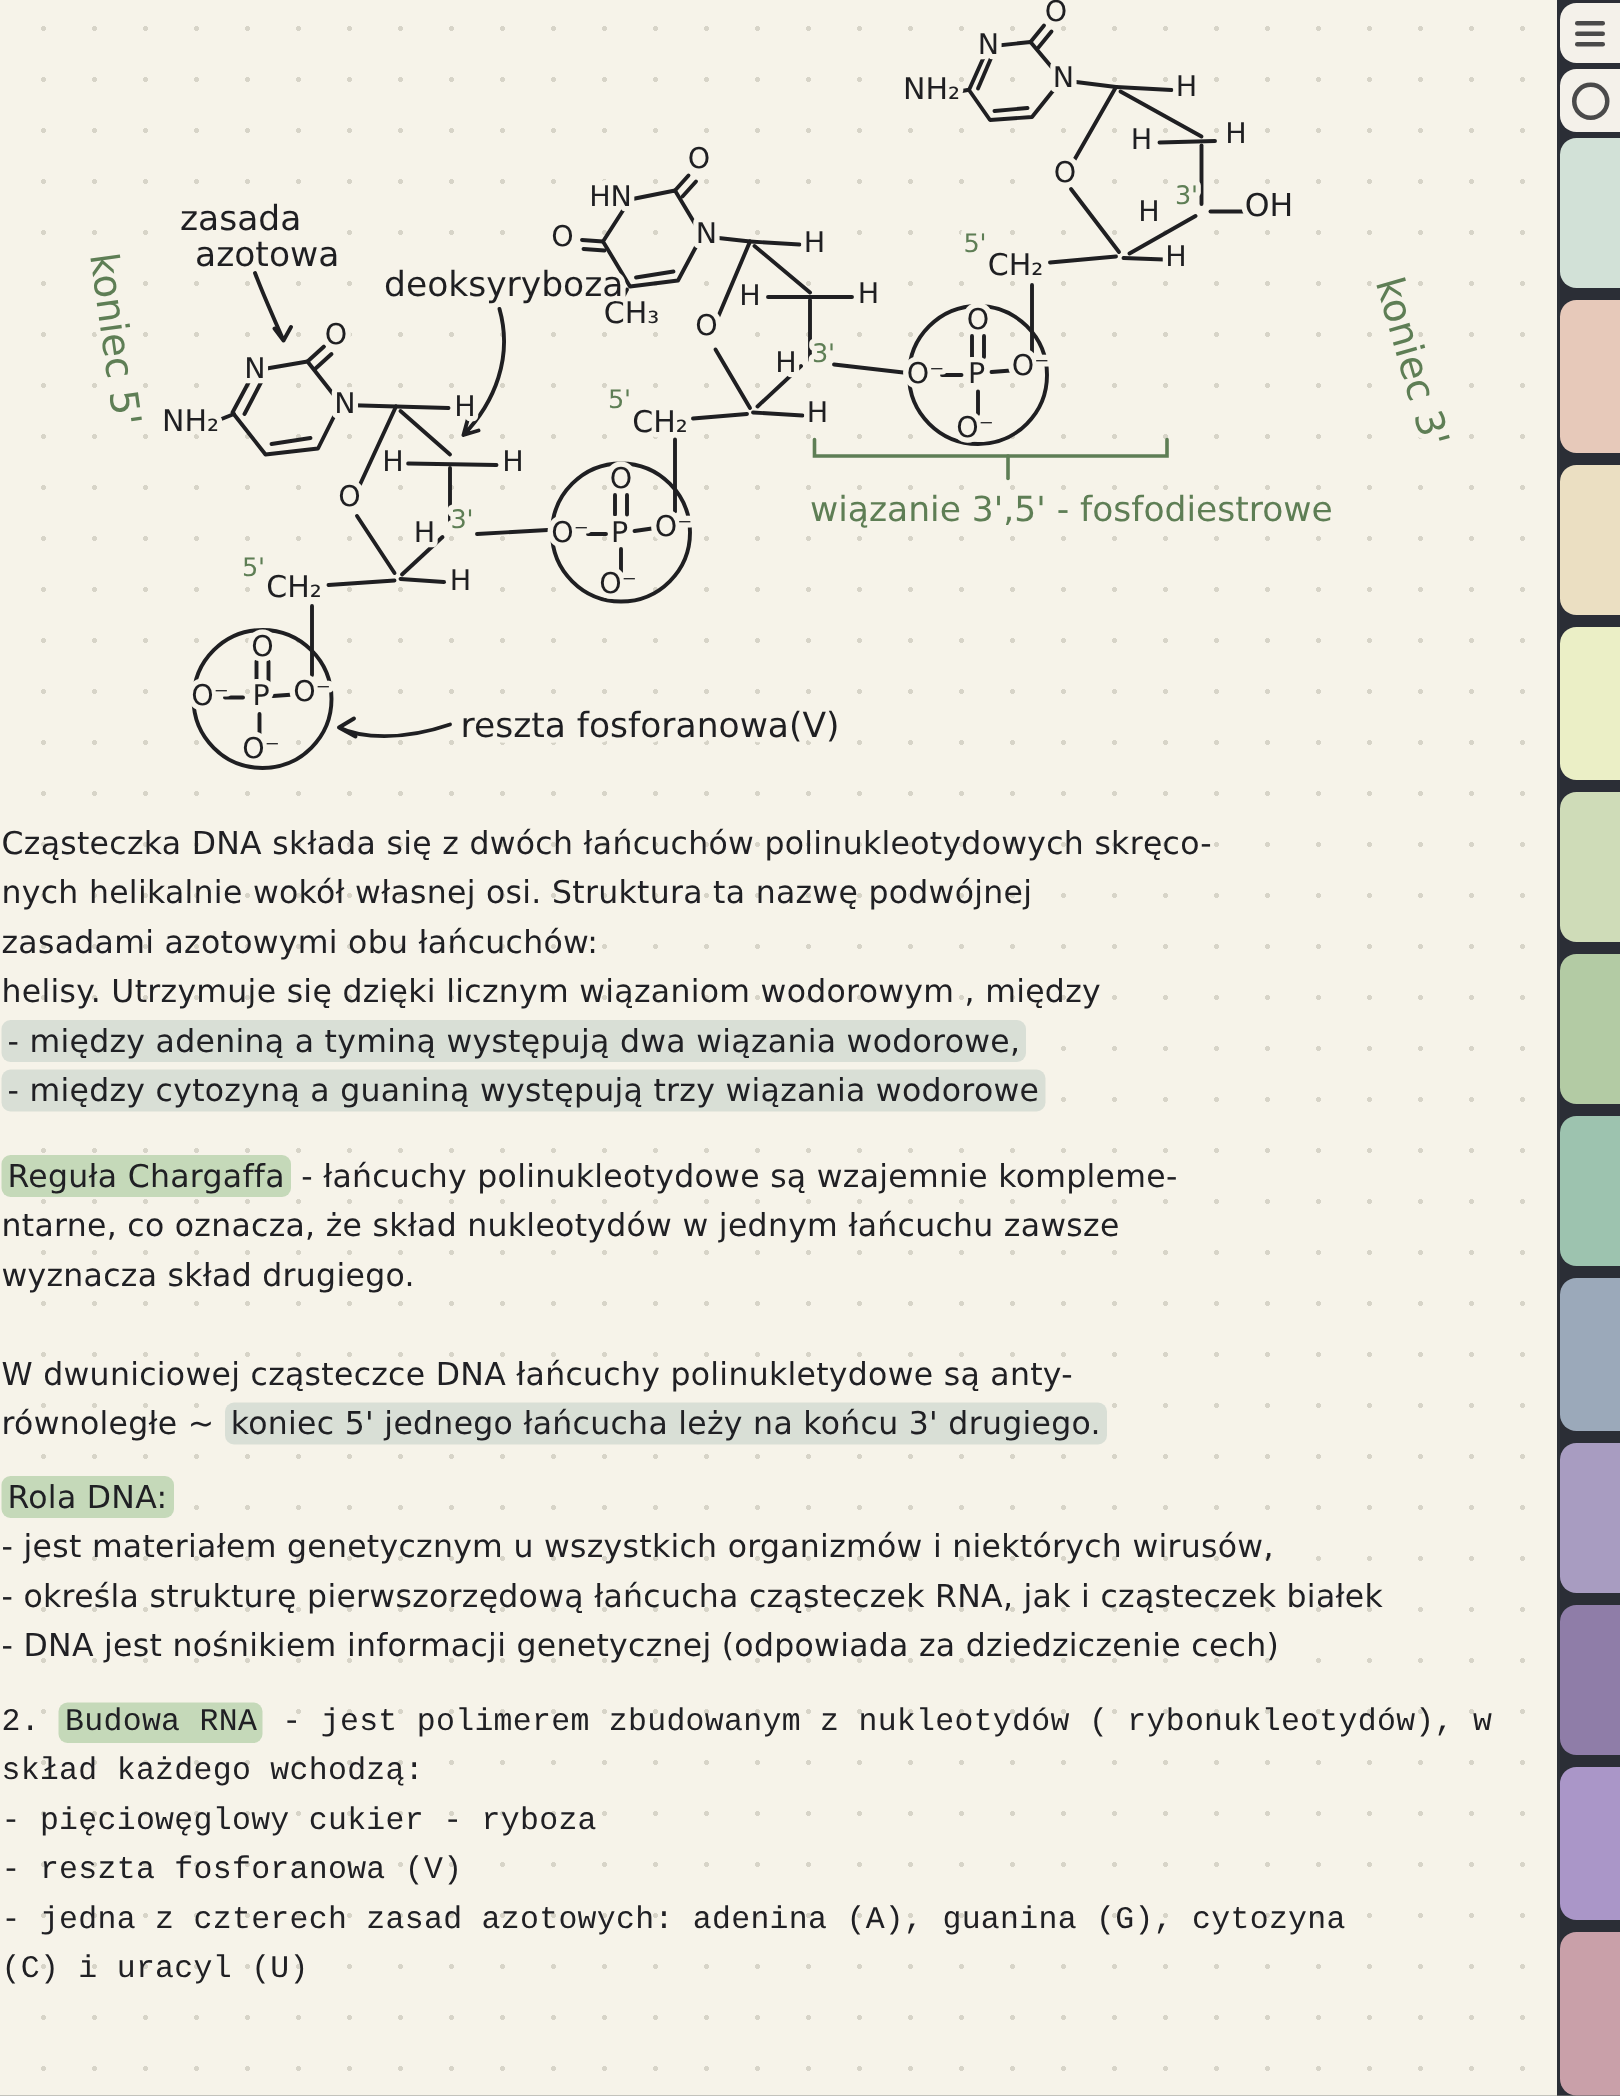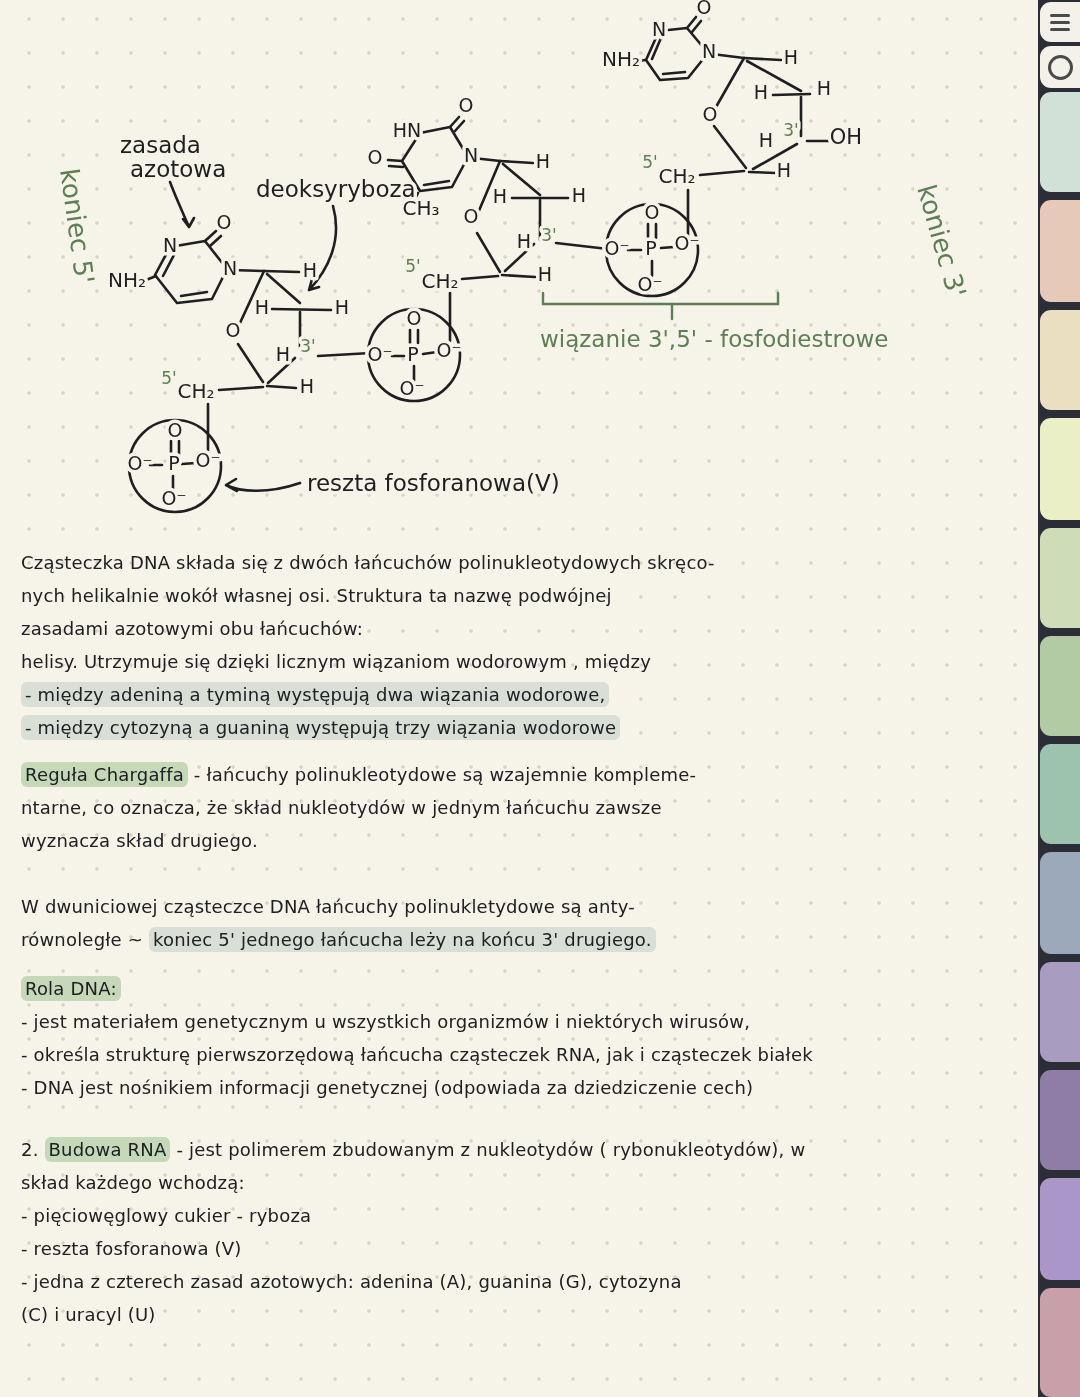--- a/index.html
+++ b/index.html
@@ -17,31 +17,31 @@
   .structure path,.structure circle{
     stroke:#1f1f22;stroke-width:2.6;fill:none;
     stroke-linecap:round;stroke-linejoin:round;
   }
   .green-path path{stroke:#5e7e55;stroke-width:2.4;fill:none;stroke-linecap:round;}
   text.dl{
     font-family:"DejaVu Sans",sans-serif;
     paint-order:stroke;stroke:#f6f3e9;stroke-width:7px;stroke-linejoin:round;
   }
   .notes{
-    position:absolute;left:21px;top:540px;width:1008px;
-    color:#202024;font-size:18px;line-height:33px;letter-spacing:0.2px;
+    position:absolute;left:1px;top:540px;width:1008px;
+    color:#202024;font-size:21px;line-height:33px;letter-spacing:0.2px;
   }
   .line{white-space:nowrap;}
   .hl-s{background:#d9dfd6;border-radius:6px;padding:2px 4px;}
   .hl-g{background:#c5d9b9;border-radius:6px;padding:2px 4px;}
   .block.b0{margin-top:6px;}
-  .block.b1{margin-top:14px;}
+  .block.b1{margin-top:24px;}
   .block.b2{margin-top:33px;}
   .block.b3{margin-top:16px;}
-  .block.b4{margin-top:29px;}
+  .block.b4{margin-top:18px;font-family:Liberation Mono, monospace;}
   .sidebar{position:absolute;top:0;right:0;width:42px;height:1397px;background:#2b2e36;}
   .tab{
     position:absolute;left:2px;right:0;border-radius:11px 0 0 11px;
     display:flex;align-items:center;justify-content:center;cursor:pointer;
   }
   .hb{display:flex;flex-direction:column;gap:4px;width:20px;}
   .hb i{display:block;height:3px;background:#4a4a4a;border-radius:2px;}
   .ci{width:19px;height:19px;border:3.5px solid #4a4a4a;border-radius:50%;}
 </style>
 </head>

